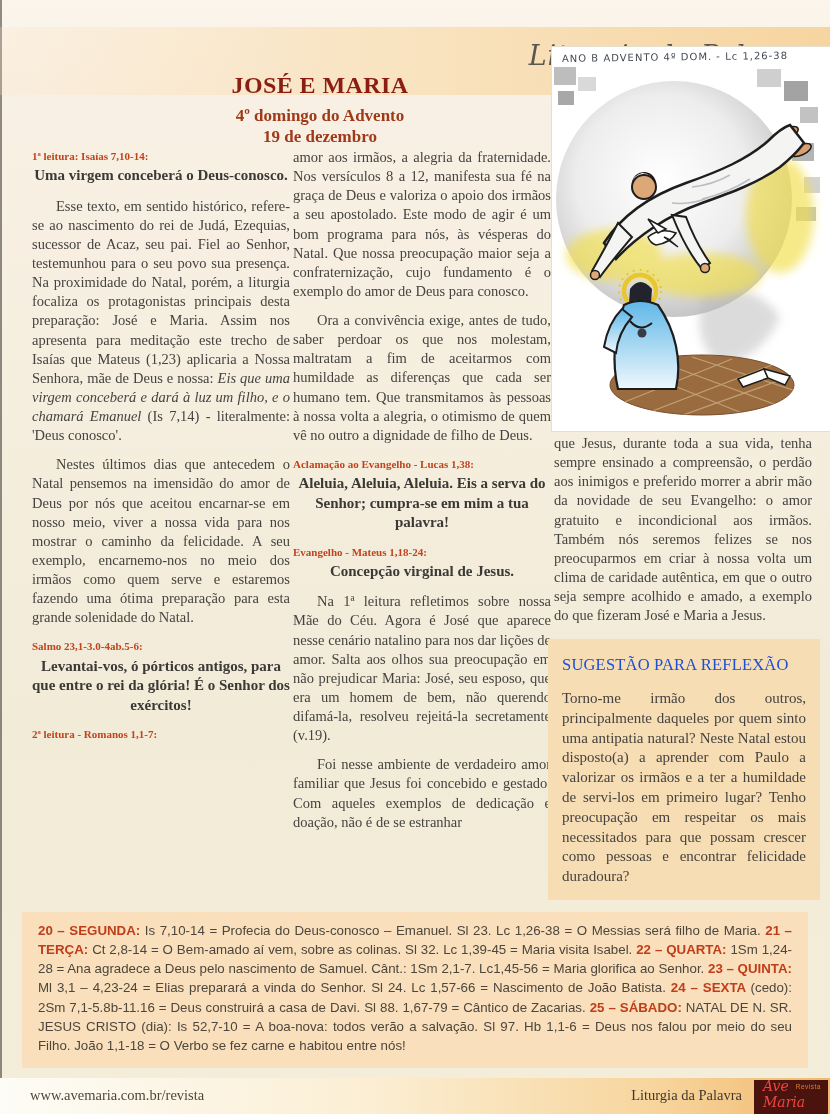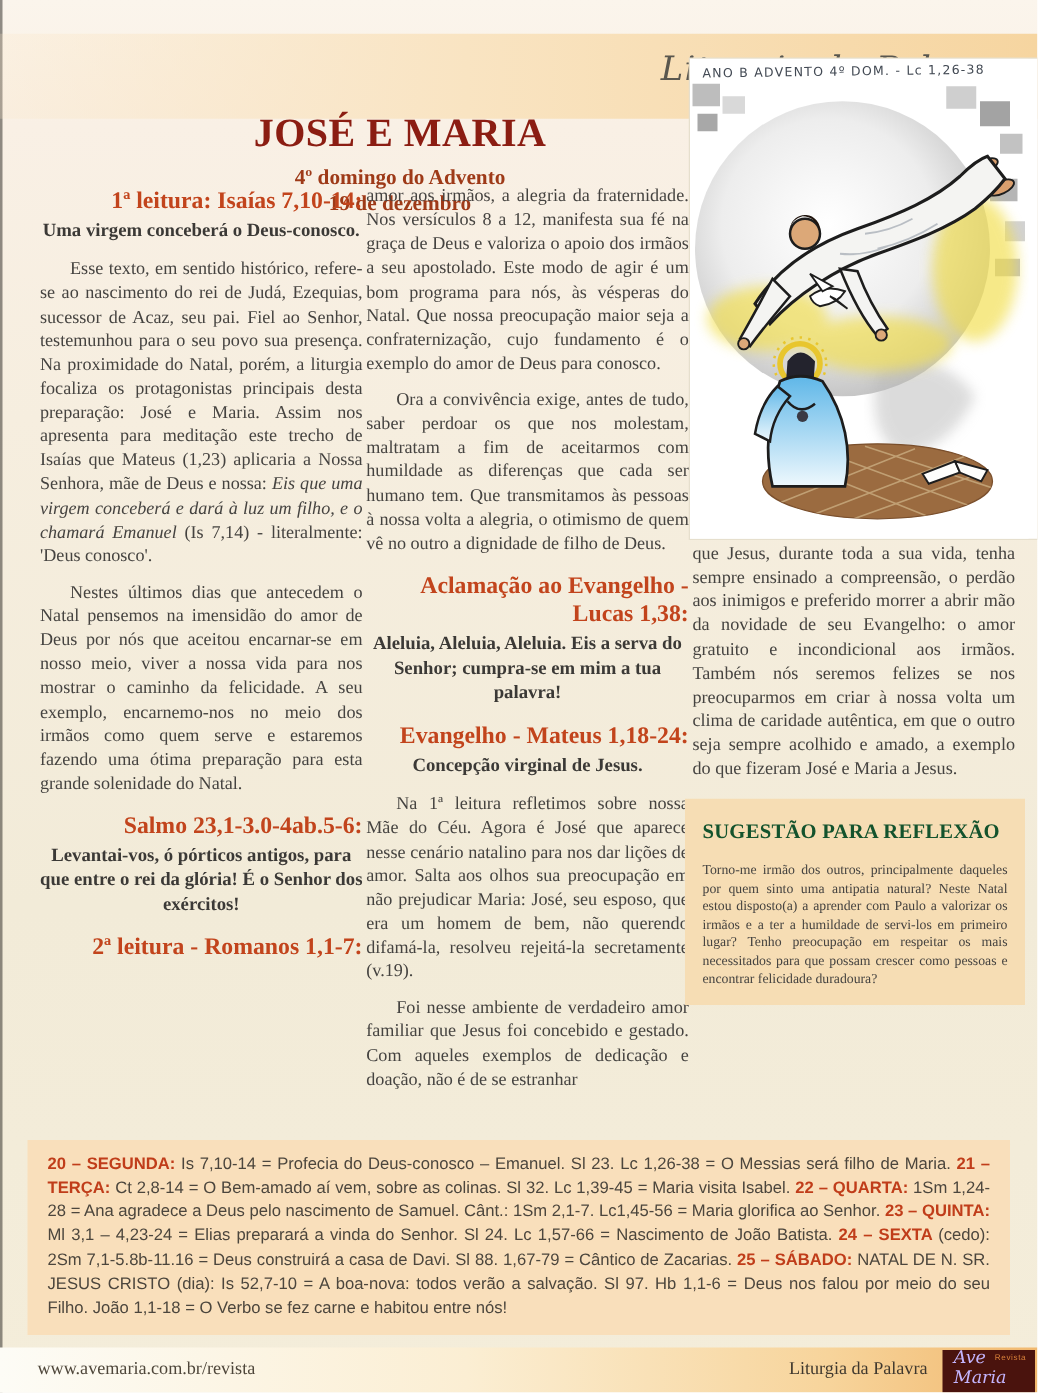--- a/index.html
+++ b/index.html
@@ -7,51 +7,51 @@
     position:relative;width:830px;height:1114px;overflow:hidden;
     background:linear-gradient(180deg,#fbf5ec 0%,#f9f0e5 9%,#f6eedf 30%,#f2ebd8 65%,#f4edda 100%);
     font-family:"Liberation Serif",serif;
   }
   .scan-edge{position:absolute;left:0;top:0;width:2px;height:100%;background:#23221e;opacity:.5;}
   .header-band{position:absolute;left:0;top:27px;width:830px;height:68px;
     background:linear-gradient(90deg,rgba(250,230,200,.25) 0%,#f9e4c2 45%,#f6d5a0 100%);}
   .brand-script{position:absolute;right:20px;top:13px;font-family:"DejaVu Serif",serif;
     font-style:italic;font-size:27px;color:#5a574e;letter-spacing:1px;}
   .title-block{position:absolute;left:60px;top:72px;width:520px;text-align:center;}
-  .title-block h1{margin:16px 0 7px;font-size:32px;letter-spacing:.4px;color:#8b1d12;font-weight:bold;}
+  .title-block h1{margin:0 0 7px;font-size:24px;letter-spacing:.4px;color:#8b1d12;font-weight:bold;}
   .title-block .sub{margin:1px 0;font-size:17px;color:#9e3a18;font-weight:bold;line-height:1.15;}
   .illustration{position:absolute;left:552px;top:47px;width:278px;height:384px;background:#fff;
     box-shadow:0 0 0 1px #e6dfcd;}
   .col{position:absolute;width:258px;font-size:14.5px;line-height:1.32;color:#454340;text-align:justify;}
   .col1{left:32px;top:150px;}
   .col2{left:293px;top:148px;}
   .col3{left:554px;top:434px;}
   .col p{margin:0 0 10px;text-indent:24px;}
   .col p.noind{text-indent:0;}
-  .colhead{margin:13px 0 3px;font-size:19px;font-weight:bold;color:#c2441c;text-align:right;line-height:1.2;}
+  .colhead{margin:13px 0 3px;font-size:11px;font-weight:bold;color:#c2441c;text-align:left;line-height:1.2;}
   .colhead.first{margin-top:0;}
   .colsub{margin:1px 0 11px;font-size:15px;font-weight:bold;color:#3b3936;text-align:center;line-height:1.3;}
   .seg-it{font-style:italic;}
   .reflex-box{margin:14px -8px 0 -6px;background:#f6ddb4;padding:15px 14px 13px;}
-  .reflex-title{margin:0 0 13px;font-size:16.5px;font-weight:bold;color:#14532d;letter-spacing:.2px;text-align:left;}
-  .reflex-box p{margin:0;text-indent:0;text-align:justify;font-size:11px;color:#454340;}
+  .reflex-title{margin:0 0 13px;font-size:16.5px;font-weight:normal;color:#1d4ed8;letter-spacing:.2px;text-align:left;}
+  .reflex-box p{margin:0;text-indent:0;text-align:justify;font-size:15px;color:#454340;}
   .leituras{position:absolute;left:22px;top:912px;width:786px;height:156px;box-sizing:border-box;
     background:#f9dfbb;padding:9px 16px 10px;font-family:"Liberation Sans",sans-serif;}
   .leituras h3{margin:2px 0 8px;text-align:center;color:#cb2b1a;font-size:19px;font-weight:bold;}
   .leituras p{margin:0;font-size:13.3px;line-height:1.44;color:#4c463d;text-align:justify;}
   .seg-day{color:#c03d1a;font-weight:bold;}
   .footer{position:absolute;left:0;top:1078px;width:830px;height:36px;
     background:linear-gradient(90deg,#fdfcf6 0%,#fbeed3 45%,#f7d49b 80%,#f1b86e 100%);}
   .footer-url{position:absolute;left:30px;top:9px;font-size:14.5px;color:#4e463a;}
   .footer-section{position:absolute;right:88px;top:9px;font-size:14.5px;color:#3f382e;}
   .badge{position:absolute;right:2px;top:2px;width:74px;height:34px;background:#4a130d;overflow:hidden;}
   .badge .rev{position:absolute;top:3px;right:7px;font-size:6.5px;color:#d8803a;
     font-family:"Liberation Sans",sans-serif;letter-spacing:.5px;}
   .badge .script{position:absolute;bottom:4px;left:9px;font-family:"DejaVu Serif",serif;
-    font-style:italic;font-size:14px;color:#c4b5fd;}
+    font-style:italic;font-size:14px;color:#ef4444;}
 </style>
 </head>
 <body>
 
 <div class="page">
   <div class="scan-edge"></div>
 
   <div class="header-band">
     <div class="brand-script">Liturgia da Palavra</div>
   </div>

